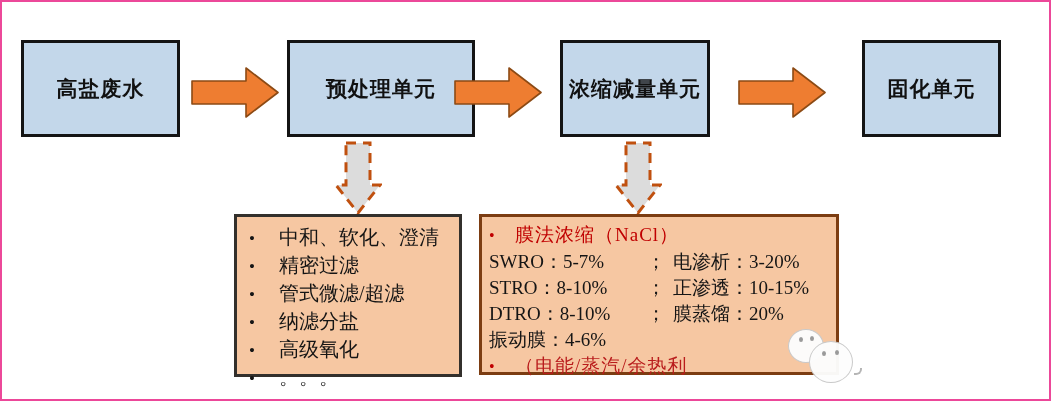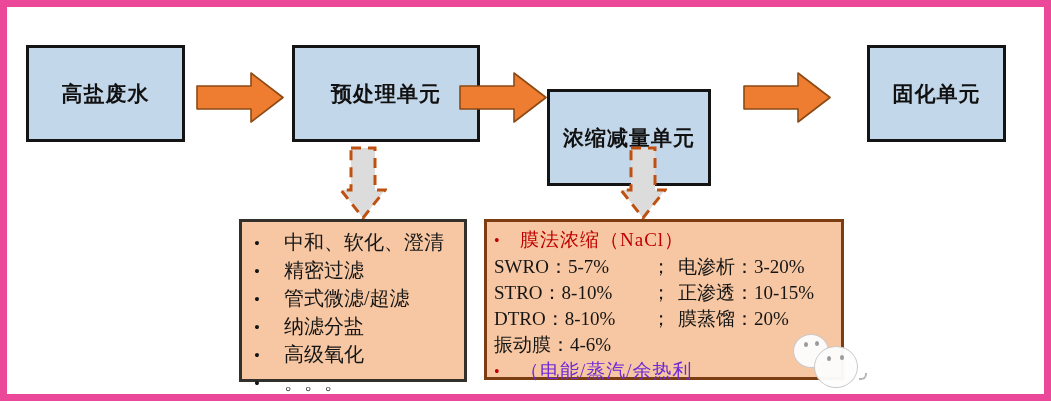--- a/index.html
+++ b/index.html
@@ -3,37 +3,37 @@
 <meta charset="utf-8">
 <style>
   * { margin:0; padding:0; box-sizing:border-box; }
   html,body { background:#ffffff; }
   body { font-family:"Liberation Serif","DejaVu Serif",serif; }
 
   .canvas {
     position:relative;
     width:1051px; height:401px;
     background:#ffffff;
-    border:7px solid #ec4899;
+    border:2px solid #ec4899;
     overflow:hidden;
   }
 
   
   .flow-node {
     position:absolute; top:38px; height:97px;
     background:#c3d7ea;
     border:3px solid #141414;
     display:flex; align-items:center; justify-content:center;
     font-size:21px; font-weight:700; color:#111;
     letter-spacing:1px;
     white-space:nowrap;
   }
   .node-1 { left:19px;  width:159px; }
   .node-2 { left:285px; width:188px; }
-  .node-3 { left:540px; width:164px;margin-top:44px; }
+  .node-3 { left:558px; width:150px; }
   .node-4 { left:860px; width:139px; }
 
   
   .h-arrow { position:absolute; top:64px; width:89px; height:53px; }
   .h-arrow-1 { left:189px; }
   .h-arrow-2 { left:452px; }
   .h-arrow-3 { left:736px; }
 
   
   .d-arrow { position:absolute; top:139px; width:48px; height:75px; }
@@ -62,21 +62,21 @@
     white-space:nowrap;
   }
   .pre-item .bullet {
     width:30px; flex:0 0 30px; font-size:17px; color:#151515;
   }
 
   .conc-line { font-size:19px; line-height:26px; color:#151515; white-space:nowrap; }
   .conc-title { color:#c00000; display:flex; align-items:baseline; }
   .conc-title .bullet { width:26px; flex:0 0 26px; font-size:16px; color:#c00000; }
   .conc-title .t-red { color:#c00000; letter-spacing:1px; }
-  .conc-title .t-black { color:#6d28d9; letter-spacing:1px; }
+  .conc-title .t-black { color:#b91c1c; letter-spacing:1px; }
   .conc-row { display:grid; grid-template-columns:150px 34px 1fr; }
   .conc-row .sep { text-align:center; }
 
   
   .wm { position:absolute; z-index:5; }
   .wm-circle {
     position:absolute; background:#fdfdfd; border:1px solid #c9c9c9;
     border-radius:50%; opacity:0.97;
   }
   .wm-c1 { left:786px; top:327px; width:36px; height:34px; }

